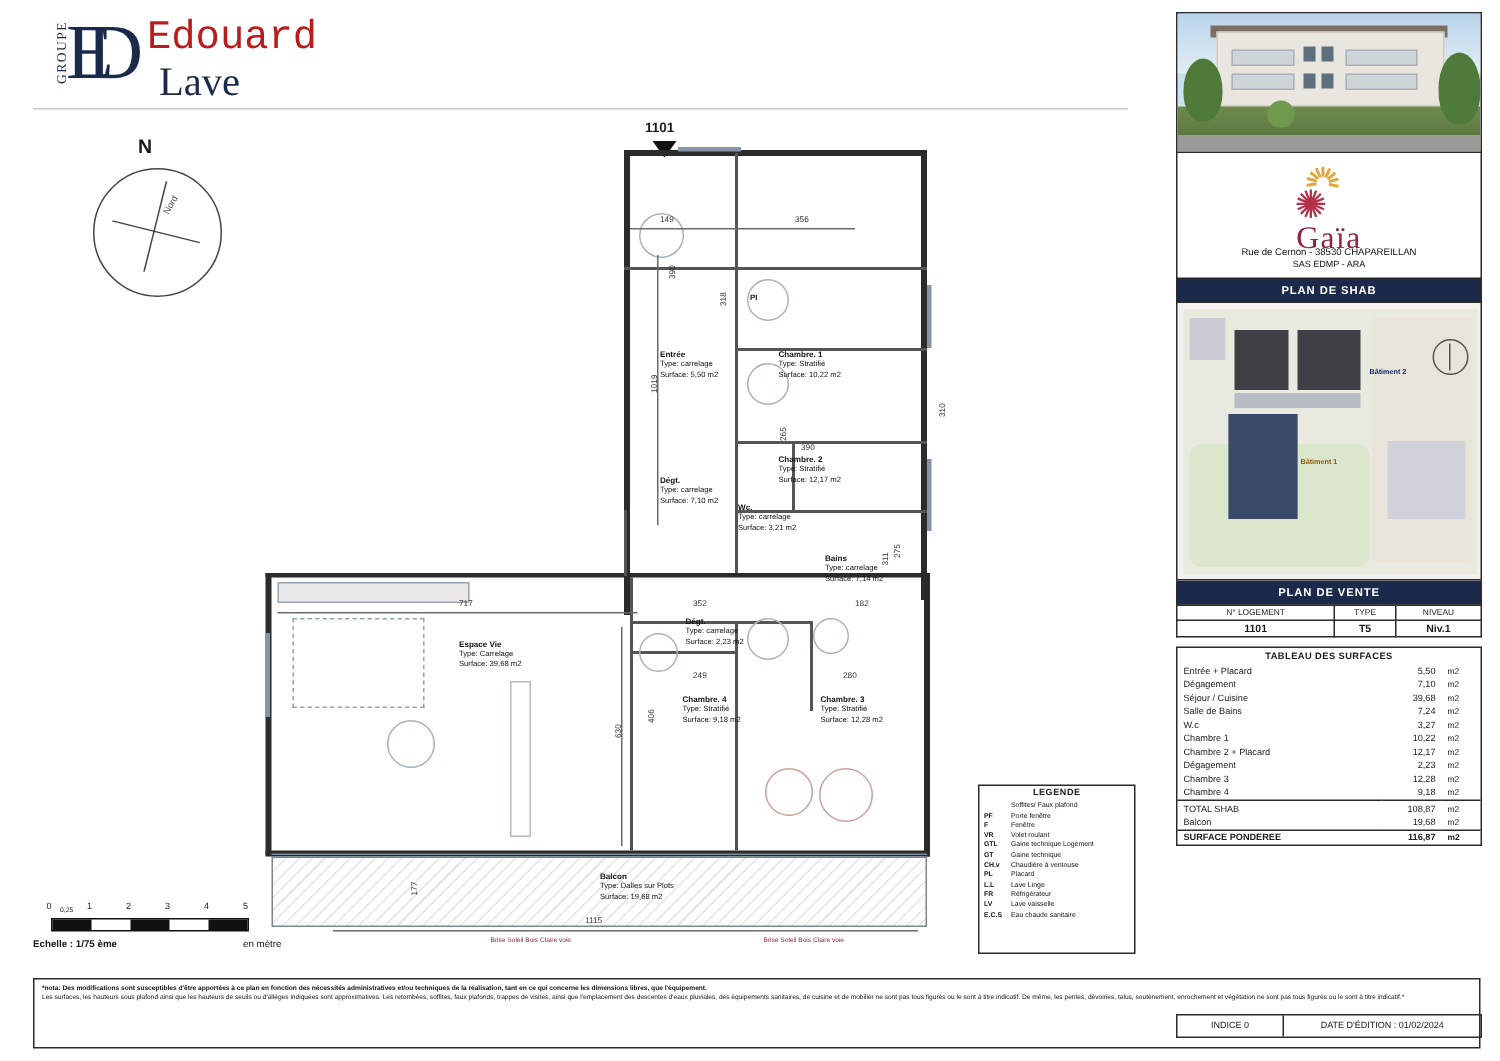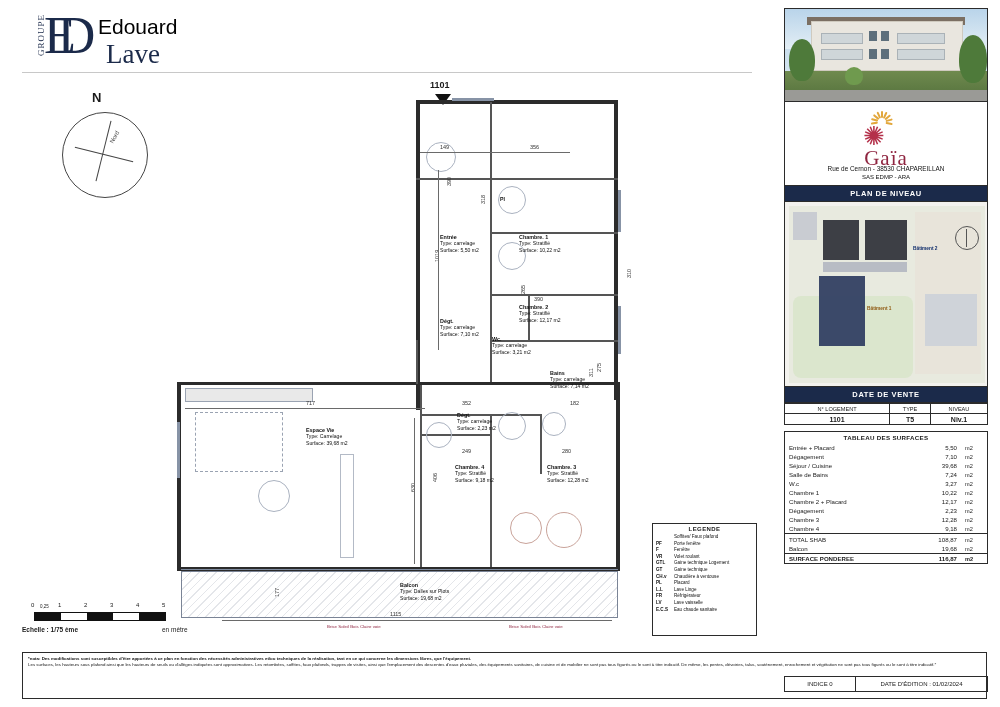--- a/index.html
+++ b/index.html
@@ -4,21 +4,21 @@
 <style>
   html,body{margin:0;padding:0;background:#ffffff;}
   body{width:1000px;height:707px;font-family:"Liberation Sans",sans-serif;color:#1a1a1a;position:relative;overflow:hidden;}
   .sheet{position:absolute;inset:0;background:#fff;}
 
   
   .brand{position:absolute;left:20px;top:8px;width:240px;height:62px;}
   .brand .croupe{position:absolute;left:16px;top:6px;writing-mode:vertical-rl;transform:rotate(180deg);font-family:"Liberation Serif",serif;font-size:9px;letter-spacing:1px;color:#1b2a4a;}
   .brand .mono{position:absolute;left:24px;top:2px;font-family:"Liberation Serif",serif;font-size:52px;color:#1b2a4a;line-height:52px;}
   .brand .mono .d2{margin-left:-18px;}
-  .brand .l1{position:absolute;left:78px;top:5px;font-family:Liberation Sans, sans-serif;font-size:21px;color:#000000;line-height:27px;}
+  .brand .l1{position:absolute;left:78px;top:5px;font-family:Liberation Mono, monospace;font-size:27px;color:#b91c1c;line-height:27px;}
   .brand .l2{position:absolute;left:86px;top:33px;font-family:"Liberation Serif",serif;font-size:27px;color:#1b2a4a;line-height:27px;}
   .hrule{position:absolute;left:22px;top:72px;width:730px;height:1px;background:#c8c8c8;}
 
   
   .plan-area{position:absolute;left:22px;top:82px;width:732px;height:560px;}
 
   
   .compass{position:absolute;left:40px;top:30px;width:86px;height:86px;}
   .compass .circle{position:absolute;left:0;top:0;width:84px;height:84px;border:1px solid #444;border-radius:50%;}
   .compass .needle{position:absolute;left:41px;top:8px;width:1px;height:62px;background:#444;transform:rotate(14deg);transform-origin:50% 50%;}
@@ -402,38 +402,38 @@
         <i style="transform:rotate(-50deg)"></i>
           <i style="transform:rotate(-75deg)"></i>
           <i style="transform:rotate(-100deg)"></i>
       </div>
       <div class="bird">✺</div>
       <div class="gaia">Gaïa</div>
       <div class="addr">Rue de Cernon - 38530 CHAPAREILLAN</div>
       <div class="sas">SAS EDMP - ARA</div>
     </div>
 
-    <div class="bandtitle">PLAN DE NIVEAU</div>
+    <div class="bandtitle">PLAN DE SHAB</div>
     <div class="masse">
       <div class="green" style="left:4px;top:4px;width:196px;height:177px;background:#e8eadf;"></div>
       <div class="green" style="left:8px;top:94px;width:120px;height:82px;background:#dbe6cd;border-radius:8px;"></div>
       <div class="path" style="left:130px;top:10px;width:66px;height:162px;"></div>
       <div class="blk" style="left:38px;top:18px;width:36px;height:40px;"></div>
       <div class="blk" style="left:80px;top:18px;width:42px;height:40px;"></div>
       <div class="blk2" style="left:38px;top:60px;width:84px;height:10px;background:#b8bcc4;"></div>
       <div class="hl" style="left:34px;top:74px;width:46px;height:70px;"></div>
       <div class="blk" style="left:34px;top:74px;width:46px;height:70px;opacity:.55;"></div>
       <div class="blk2" style="left:140px;top:92px;width:52px;height:52px;background:#cfd3d9;"></div>
       <div class="blk2" style="left:8px;top:10px;width:24px;height:28px;background:#c9ccd2;"></div>
       <div class="lb b" style="left:128px;top:44px;">Bâtiment 2</div>
       <div class="lb b" style="left:82px;top:104px;color:#8f5a12;">Bâtiment 1</div>
       <div class="compass2"></div>
     </div>
 
-    <div class="pv">DATE DE VENTE</div>
+    <div class="pv">PLAN DE VENTE</div>
     <table class="lot">
       <tbody>
           <tr>
         <td class="h">N° LOGEMENT</td>
         <td class="h">TYPE</td>
         <td class="h">NIVEAU</td>
       </tr>
       <tr>
         <td class="v">1101</td>
         <td class="v">T5</td>

